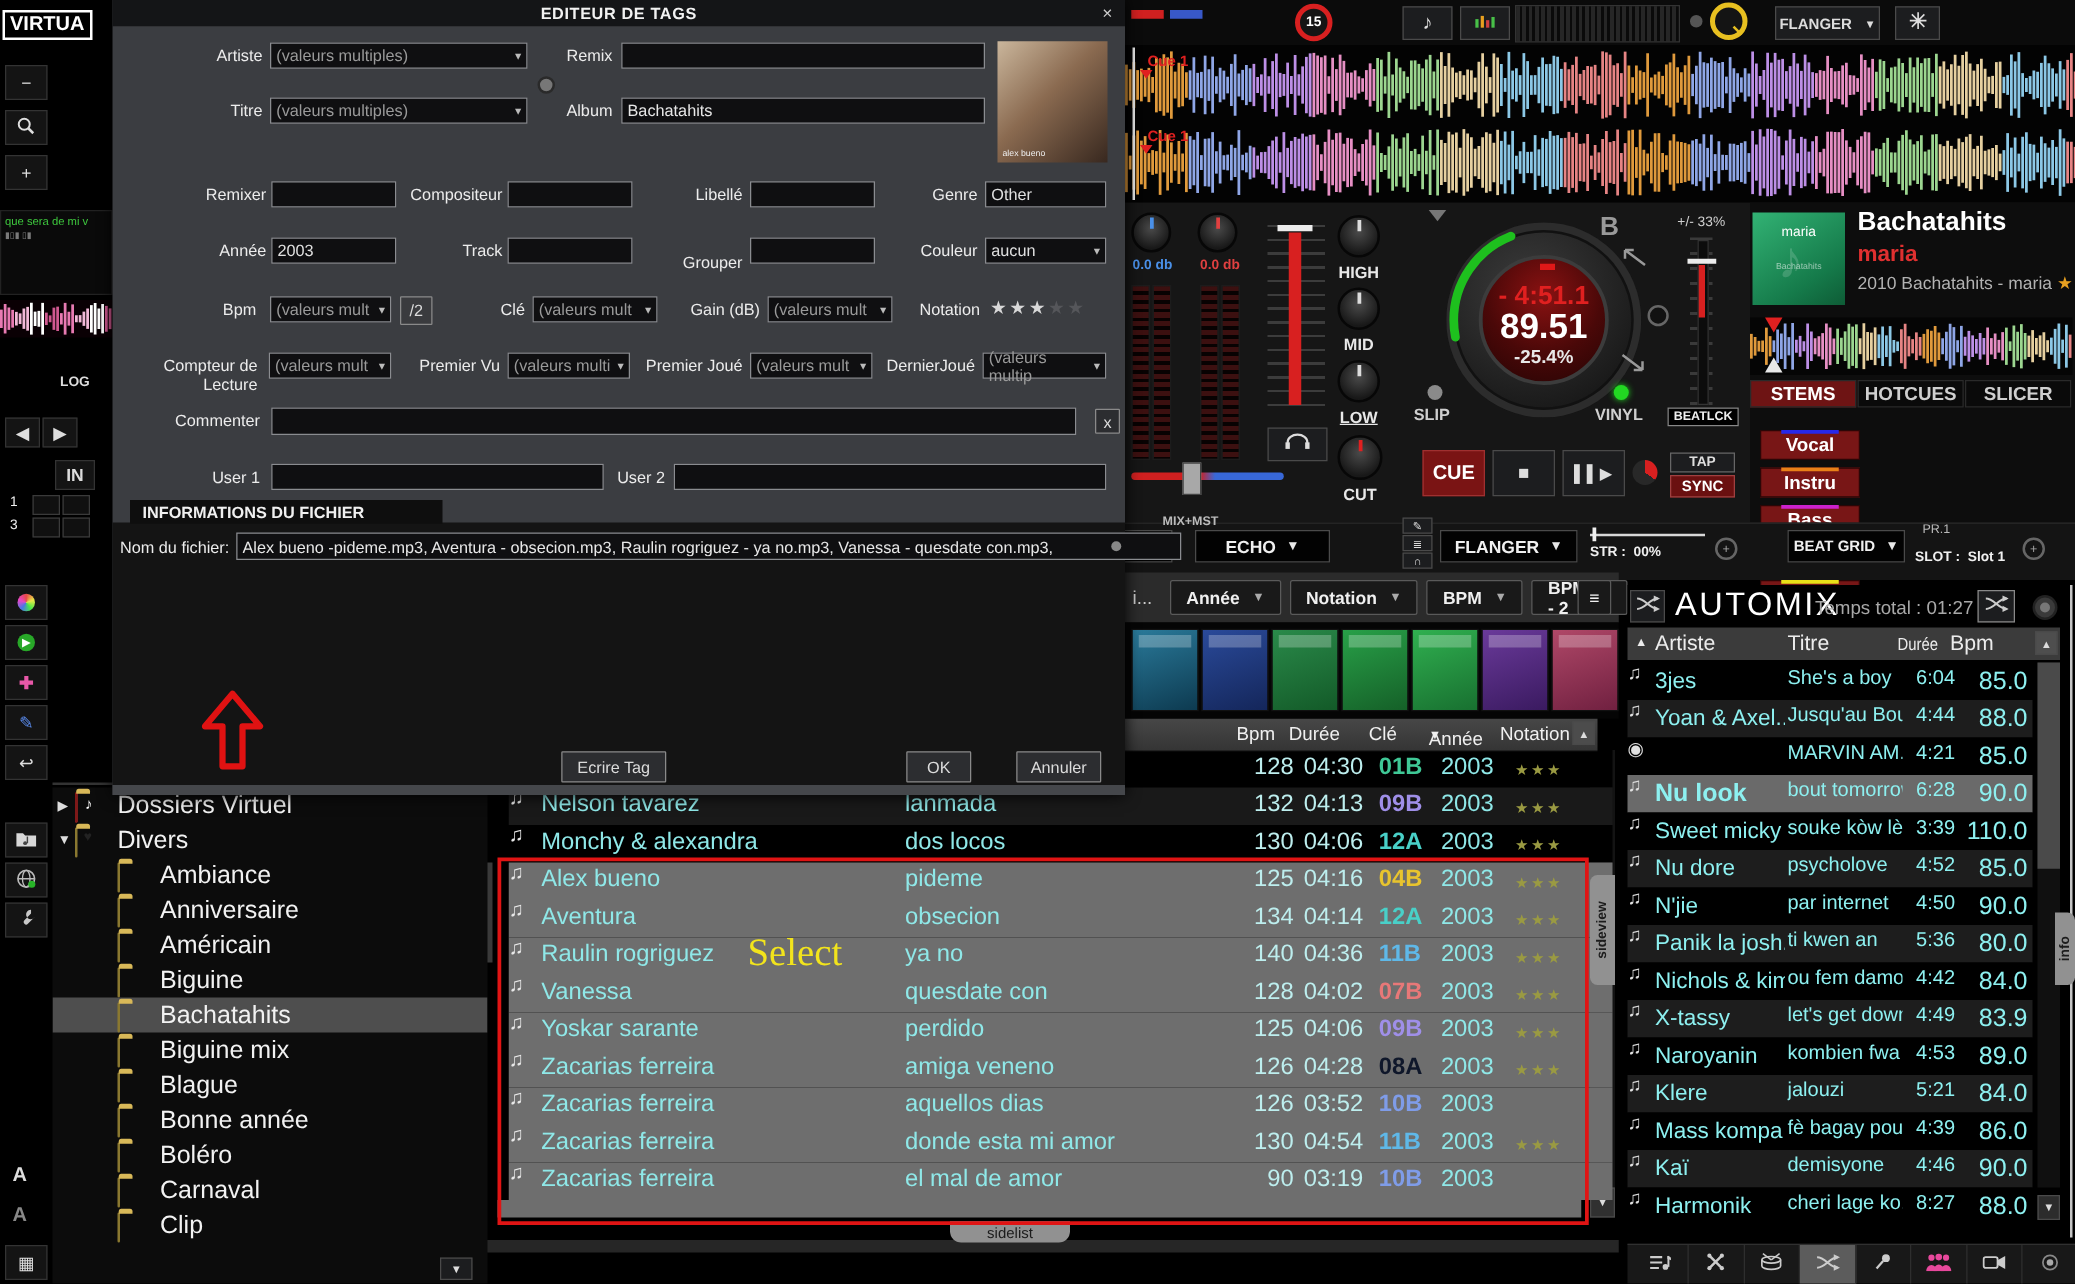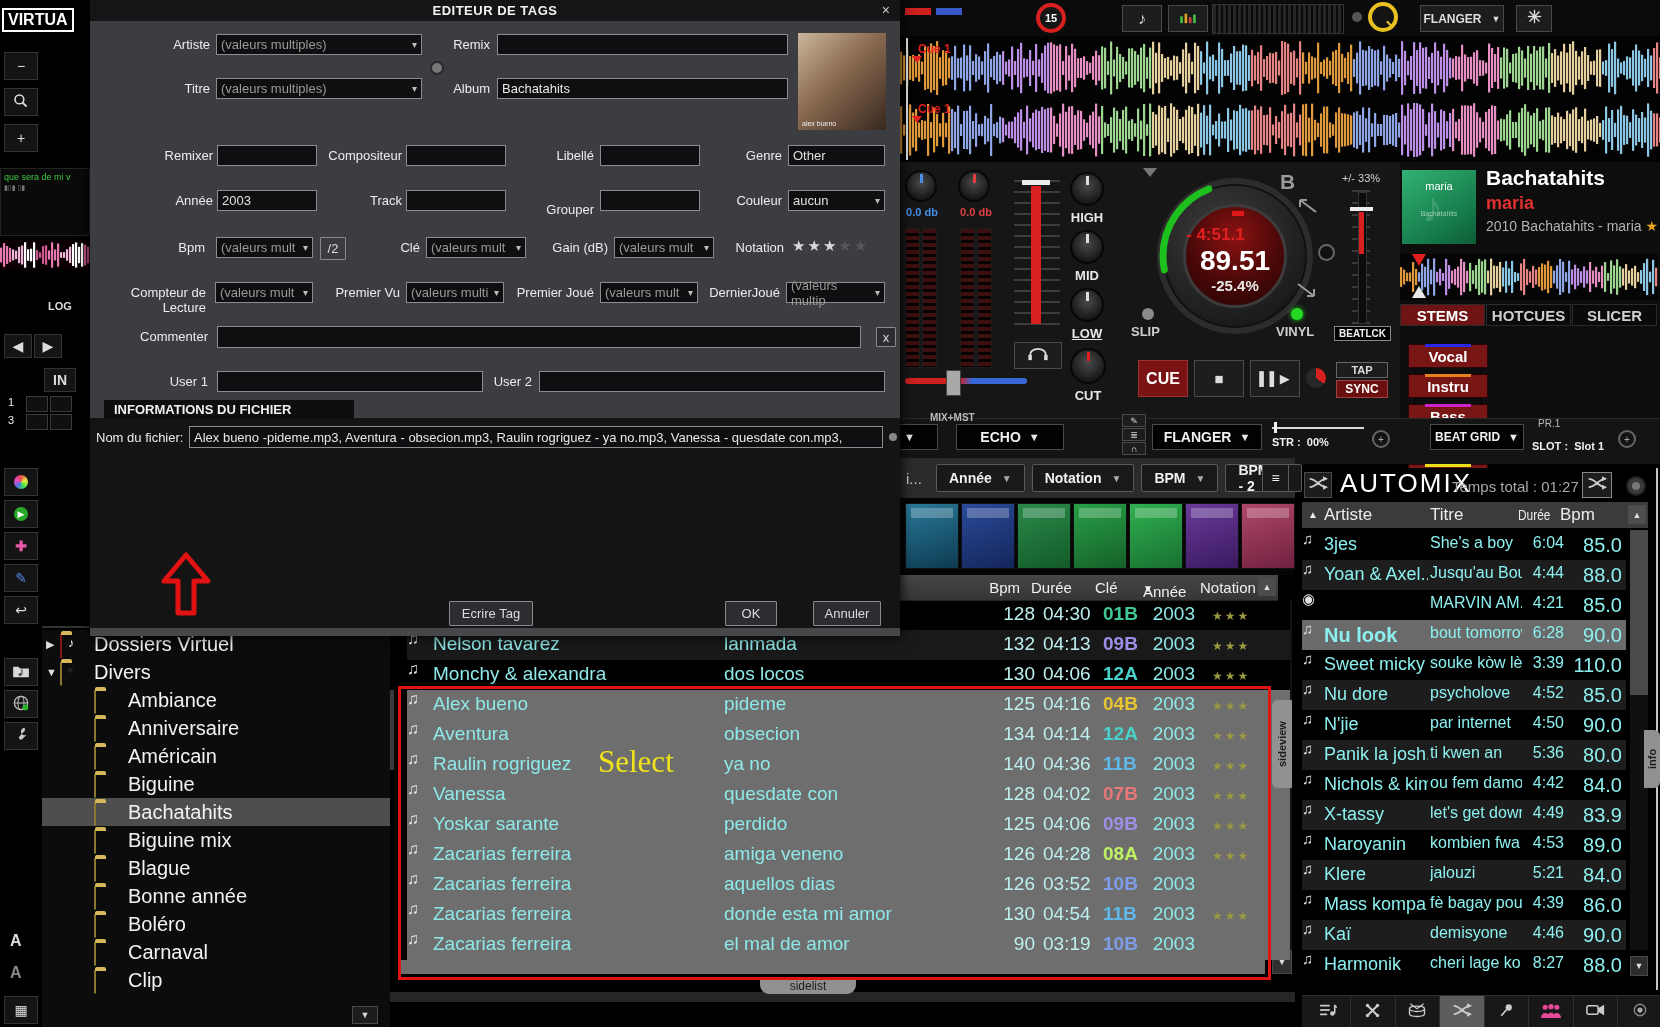--- a/index.html
+++ b/index.html
@@ -773,21 +773,21 @@
   <div class="eqlbl" style="left:1066px;top:388px;">CUT</div>
 
   <div class="abs" style="left:1143px;top:168px;width:0;height:0;border-left:7px solid transparent;border-right:7px solid transparent;border-top:9px solid #777;"></div>
   <div class="abs" style="left:1280px;top:170px;font-size:21px;font-weight:bold;color:#9a9a9a;">B</div>
   <div class="abs" style="left:1157px;top:178px;width:156px;height:156px;border-radius:50%;background:radial-gradient(circle at 42% 35%,#3c3c3c,#1a1a1a 70%,#0c0c0c);box-shadow:inset 0 0 0 6px #2c2c2c, inset 0 0 0 8px #111;">
     <svg width="156" height="156" style="position:absolute;left:0;top:0;">
       <circle cx="78" cy="78" r="72" fill="none" stroke="#1ec01e" stroke-width="7" stroke-dasharray="100 353" stroke-dashoffset="-212" stroke-linecap="round"></circle>
     </svg>
     <div style="position:absolute;left:26px;top:26px;width:104px;height:104px;border-radius:50%;background:radial-gradient(circle at 50% 30%,#8a1212,#4a0808 55%,#250404);border:3px solid #3c3c3c;box-sizing:border-box;">
       <div style="position:absolute;left:46px;top:4px;width:12px;height:5px;background:#e01818;"></div>
-      <div style="position:absolute;width:100%;top:18px;font-size:17px;font-weight:bold;color:#e02020;">- 4:51.1</div>
+      <div style="position:absolute;width:100%;text-align:center;top:18px;font-size:21px;font-weight:bold;color:#e02020;">- 4:51.1</div>
       <div style="position:absolute;width:100%;text-align:center;top:38px;font-size:28px;font-weight:bold;color:#fff;">89.51</div>
       <div style="position:absolute;width:100%;text-align:center;top:70px;font-size:15px;font-weight:bold;color:#e8e8e8;">-25.4%</div>
     </div>
   </div>
   <div class="abs" style="left:1142px;top:308px;width:12px;height:12px;border-radius:50%;background:#8a8a8a;"></div>
   <div class="abs" style="left:1131px;top:324px;font-size:13px;font-weight:bold;color:#cfcfcf;">SLIP</div>
   <div class="abs" style="left:1291px;top:308px;width:12px;height:12px;border-radius:50%;background:#22d822;box-shadow:0 0 5px #22d822;"></div>
   <div class="abs" style="left:1276px;top:324px;font-size:13px;font-weight:bold;color:#cfcfcf;">VINYL</div>
   <svg class="abs" style="left:1296px;top:196px;" width="22" height="18">
       <path d="M20 16 L4 4 M4 4 L4 11 M4 4 L11 4" stroke="#999" stroke-width="2" fill="none"></path>
@@ -1121,21 +1121,21 @@
         <span class="cell key" style="color: rgb(159, 143, 232);">09B</span>
         <span class="cell year">2003</span>
         <span class="cell stars">★★★</span>
       </div>
       <div class="brow selected">
         <span class="note">♫</span>
         <span class="cell artist">Zacarias ferreira</span>
         <span class="cell title">amiga  veneno</span>
         <span class="cell bpm">126</span>
         <span class="cell dur">04:28</span>
-        <span class="cell key" style="color: #bef264;">08A</span>
+        <span class="cell key" style="color: #0f172a;">08A</span>
         <span class="cell year">2003</span>
         <span class="cell stars">★★★</span>
       </div>
       <div class="brow selected">
         <span class="note">♫</span>
         <span class="cell artist">Zacarias ferreira</span>
         <span class="cell title">aquellos  dias</span>
         <span class="cell bpm">126</span>
         <span class="cell dur">03:52</span>
         <span class="cell key" style="color: rgb(127, 156, 232);">10B</span>
@@ -1581,21 +1581,21 @@
         <span></span>
       </div>
     <span class="dlabel" style="left:402px;top:374px;width:40px;">User 2</span>
     <div class="dinput" style="left:449px;top:371px;width:346px;">
         <span></span>
       </div>
 
     <div class="infopanel"></div>
     <div class="infotab">INFORMATIONS DU FICHIER</div>
     <span class="dlabel" style="left:6px;top:430px;width:88px;text-align:left;">Nom du fichier:</span>
-    <div class="dinput" style="left:99px;top:426px;width:694px;height:22px;color:#e8e8e8;">
+    <div class="dinput" style="left:99px;top:426px;width:756px;height:22px;color:#e8e8e8;">
         <span style="white-space:nowrap;overflow:hidden;">Alex bueno -pideme.mp3, Aventura - obsecion.mp3, Raulin rogriguez - ya no.mp3, Vanessa - quesdate con.mp3,</span>
       </div>
     <div style="position:absolute;left:799px;top:433px;width:8px;height:8px;border-radius:50%;background:#888;"></div>
     <div style="position:absolute;left:10px;top:484px;">
 
     <div class="infoline"></div>
         <div class="infoline"></div>
         <div class="infoline"></div>
         <div class="infoline"></div>
         <div class="infoline"></div>

